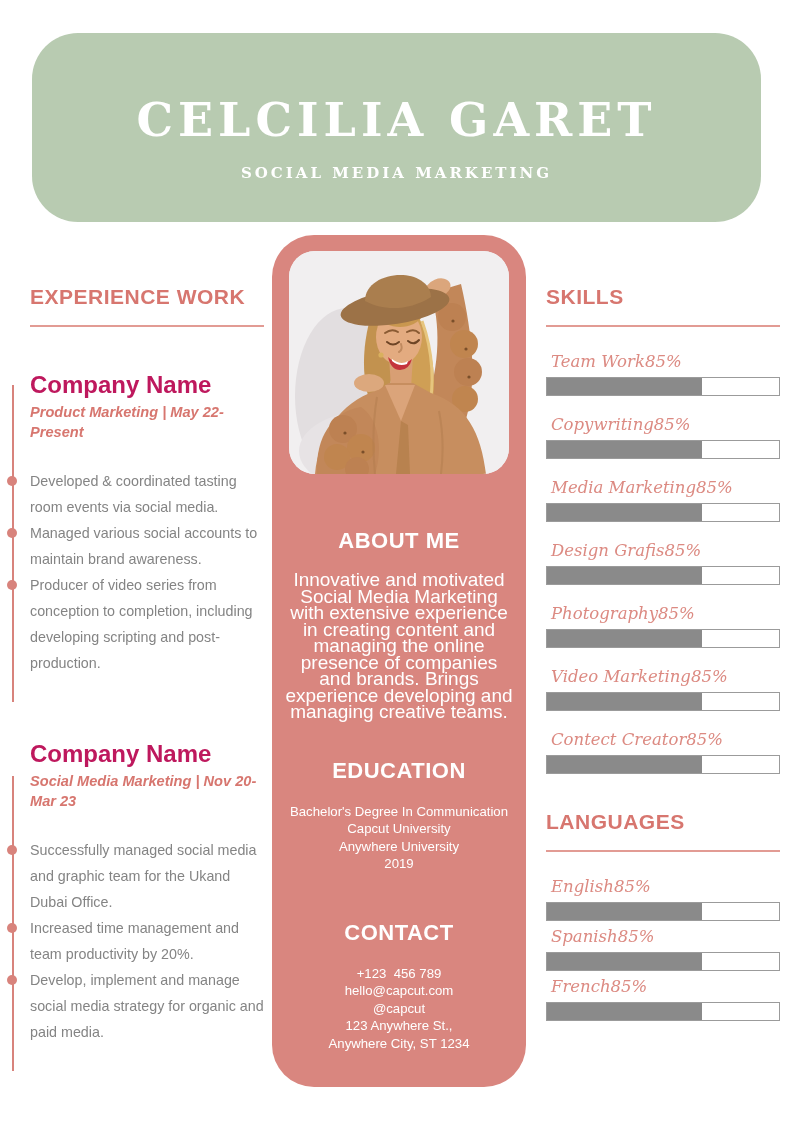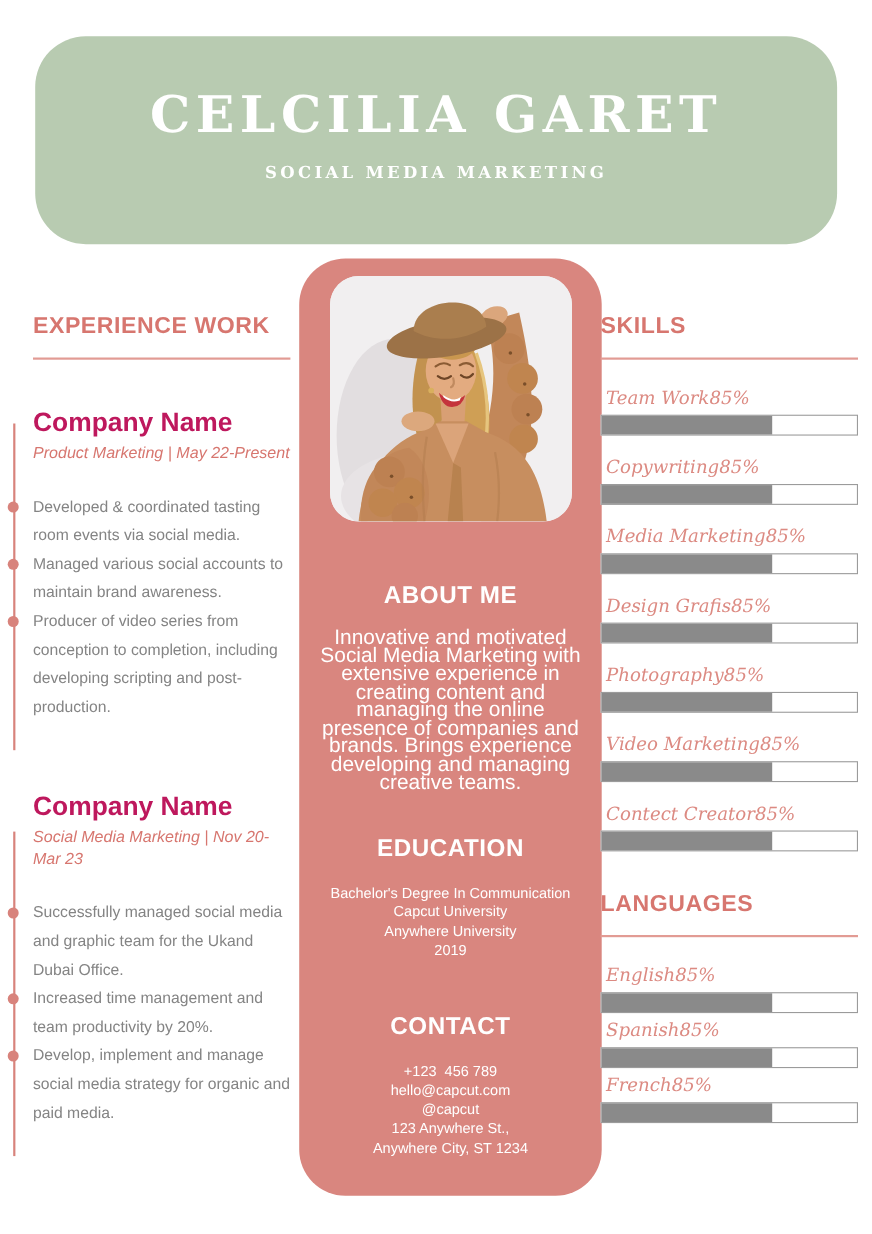--- a/index.html
+++ b/index.html
@@ -16,21 +16,21 @@
   
   .banner {
     position: absolute; left: 32px; top: 33px;
     width: 729px; height: 189px;
     background: #b8cbb1;
     border-radius: 46px;
     text-align: center;
     color: #ffffff;
   }
   .banner h1 {
-    padding-top: 44px;
+    padding-top: 60px;
     font-family: "DejaVu Serif", serif;
     font-weight: 700;
     font-size: 46px;
     letter-spacing: 5px;
   }
   .banner .subtitle {
     margin-top: 17px;
     font-family: "DejaVu Serif", serif;
     font-weight: 700;
     font-size: 15px;
@@ -65,21 +65,21 @@
   .job-2::before { top: 36px; }
   .job h3 {
     font-size: 24px;
     font-weight: 700;
     color: #be185d;
     line-height: 28px;
   }
   .job-meta {
     margin-top: 3px;
     font-size: 14.6px;
-    font-weight: 400;
+    font-weight: 700;
     font-style: italic;
     color: #d7766f;
     line-height: 20px;
   }
   .bullets {
     list-style: none;
     margin-top: 26px;
     font-size: 14.3px;
     color: #848484;
     line-height: 26px;
@@ -89,21 +89,21 @@
     content: '';
     position: absolute; left: -23px; top: 8px;
     width: 10px; height: 10px;
     border-radius: 50%;
     background: #d8837c;
   }
 
   
   .mid-col {
     position: absolute; left: 272px; top: 235px;
-    width: 275px; height: 852px;
+    width: 254px; height: 852px;
     background: #d9867f;
     border-radius: 42px;
     color: #ffffff;
     text-align: center;
   }
   .photo {
     margin: 16px auto 0;
     width: 220px; height: 223px;
     border-radius: 26px;
     overflow: hidden;

